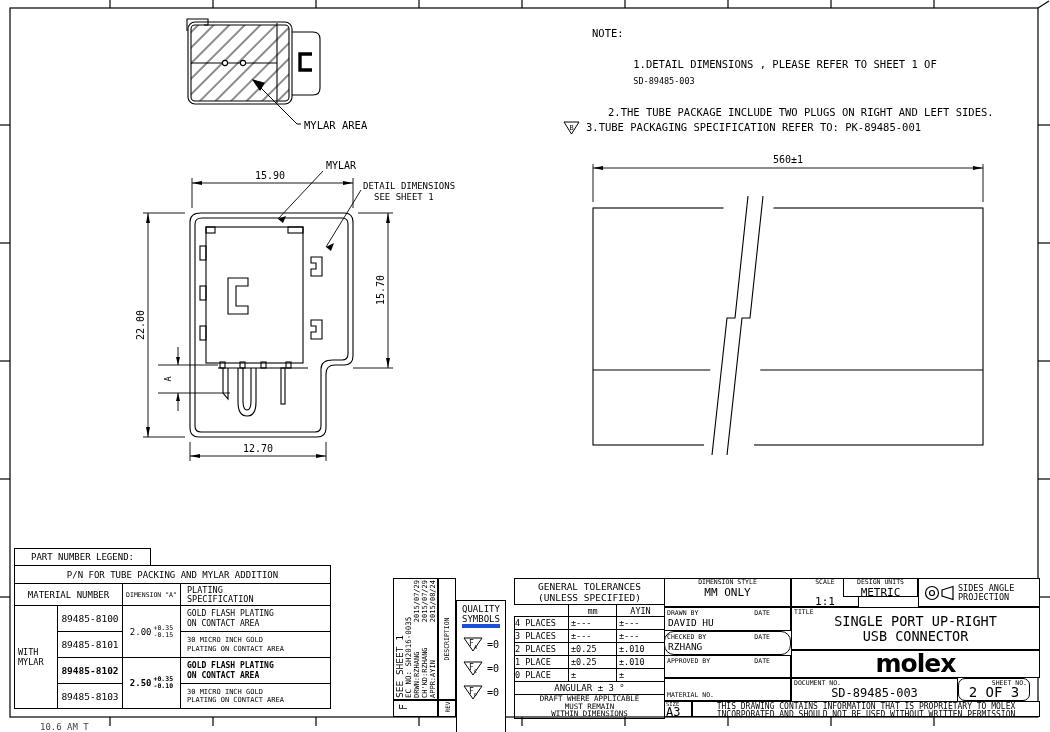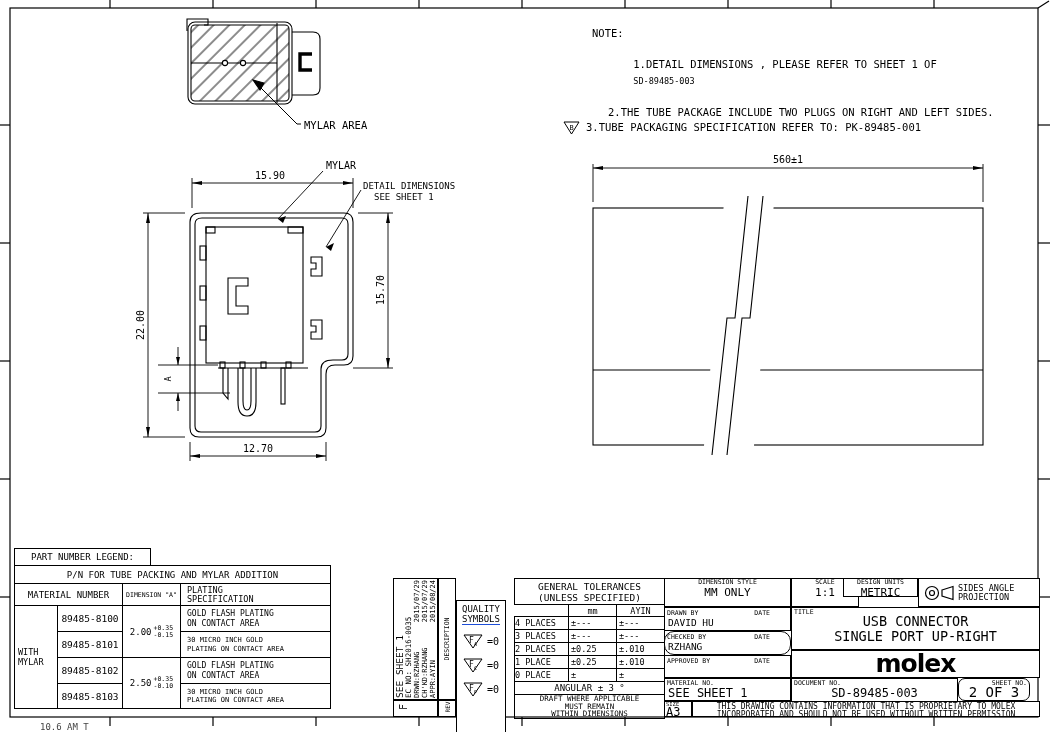--- a/index.html
+++ b/index.html
@@ -247,21 +247,21 @@
       <div>ON CONTACT AREA</div>
     </td>
   </tr>
   <tr style="height:26px;">
     <td class="ctr" style="font-size:9.5px;">89485-8101</td>
     <td style="font-size:7px;padding-left:6px;line-height:8.5px;">
       <div>30 MICRO INCH GOLD</div>
       <div>PLATING ON CONTACT AREA</div>
     </td>
   </tr>
-  <tr style="height:26px;">
+  <tr style="height:26px;font-weight:bold;">
     <td class="ctr" style="font-size:9.5px;">89485-8102</td>
     <td rowspan="2">
       <div class="dimstack">
         <span style="font-size:9px;">2.50</span>
         <span class="tols">
               <span>+0.35</span>
               <span>-0.10</span>
             </span>
       </div>
     </td>
@@ -301,21 +301,21 @@
       <span>2015/08/24</span>
   </div>
 </div>
 <div class="rot90 ctr" style="left:439px;top:698px;width:118px;height:16px;font-size:6.5px;line-height:16px;">DESCRIPTION</div>
 <div class="rot90 ctr" style="left:397px;top:714px;width:14px;height:40px;font-size:10px;line-height:14px;">F</div>
 <div class="rot90 ctr" style="left:440px;top:714px;width:14px;height:15px;font-size:6px;line-height:15px;">REV</div>
 
 <div class="cell" style="left:456px;top:600px;width:50px;height:139px;">
   <div class="ctr" style="font-size:9px;line-height:10px;padding-top:3px;">
     <div>QUALITY</div>
-    <div style="border-bottom:1px solid #1d4ed8;display:inline-block;">SYMBOLS</div>
+    <div style="border-bottom:4px solid #1d4ed8;display:inline-block;">SYMBOLS</div>
   </div>
   <div class="qsym">
     <svg width="22" height="15" style="position:static;">
       <polygon points="1,1 19,1 10,14" fill="none" stroke="#000" stroke-width="1"></polygon>
       <text x="6" y="9" font-size="8" font-family="DejaVu Sans Mono, monospace">F</text>
       <text x="11" y="12" font-size="5" font-family="DejaVu Sans Mono, monospace">A</text>
     </svg>
     <span style="font-size:10px;">=0</span>
   </div>
   <div class="qsym">
@@ -391,21 +391,21 @@
   </tr>
 </tbody>
   </table>
 
 <div class="cell" style="left:664px;top:578px;width:127px;height:29px;">
   <div class="tiny ctr">DIMENSION STYLE</div>
   <div class="ctr" style="font-size:11px;">MM ONLY</div>
 </div>
 <div class="cell" style="left:791px;top:578px;width:68px;height:29px;">
   <div class="tiny ctr">SCALE</div>
-  <div class="ctr" style="font-size:11px;">1:1</div>
+  <div class="ctr" style="font-size:11px;margin-top:9px;">1:1</div>
 </div>
 <div class="cell" style="left:843px;top:578px;width:75px;height:19px;">
   <div class="tiny ctr">DESIGN UNITS</div>
   <div class="ctr" style="font-size:11px;">METRIC</div>
 </div>
 <div class="cell" style="left:918px;top:578px;width:122px;height:29px;display:flex;align-items:center;gap:3px;padding-left:4px;">
   <svg width="32" height="20" style="position:static;">
     <circle cx="9" cy="10" r="6.5" fill="none" stroke="#000" stroke-width="1.2"></circle>
     <circle cx="9" cy="10" r="2.5" fill="none" stroke="#000" stroke-width="1.2"></circle>
     <polygon points="19,7 30,3.5 30,16.5 19,13" fill="none" stroke="#000" stroke-width="1.2"></polygon>
@@ -433,30 +433,30 @@
 <div class="cell" style="left:664px;top:655px;width:127px;height:23px;">
   <div class="lblrow">
       <span>APPROVED BY</span>
       <span class="l2">DATE</span>
     </div>
 </div>
 
 <div class="cell" style="left:791px;top:607px;width:249px;height:43px;">
   <div class="tiny" style="padding:1px 0 0 2px;">TITLE</div>
   <div class="ctr" style="font-size:13.5px;line-height:15px;margin-top:-2px;">
+    <div>SINGLE PORT UP-RIGHT</div>
     <div>USB CONNECTOR</div>
-    <div>SINGLE PORT UP-RIGHT</div>
   </div>
 </div>
 <div class="cell ctr" style="left:791px;top:650px;width:249px;height:28px;">
   <span style="font-family:'DejaVu Sans',sans-serif;font-weight:bold;font-size:25px;line-height:26px;letter-spacing:-1px;">molex</span>
 </div>
 
 <div class="cell" style="left:664px;top:678px;width:127px;height:23px;">
-  <div class="tiny" style="padding:1px 0 0 2px;">MATERIAL NO.</div>
+  <div class="tiny" style="padding:1px 0 0 2px;margin-top:12px;">MATERIAL NO.</div>
   <div style="font-size:12px;line-height:12px;padding-left:3px;">SEE SHEET 1</div>
 </div>
 <div class="cell" style="left:791px;top:678px;width:167px;height:26px;">
   <div class="tiny" style="padding:1px 0 0 2px;">DOCUMENT NO.</div>
   <div class="ctr" style="font-size:12px;line-height:12px;">SD-89485-003</div>
 </div>
 <div class="cell" style="left:958px;top:678px;width:72px;height:23px;border-radius:7px;">
   <div class="tiny" style="padding:1px 2px 0 0;text-align:right;">SHEET NO.</div>
   <div class="ctr" style="font-size:14px;line-height:11px;">2 OF 3</div>
 </div>

